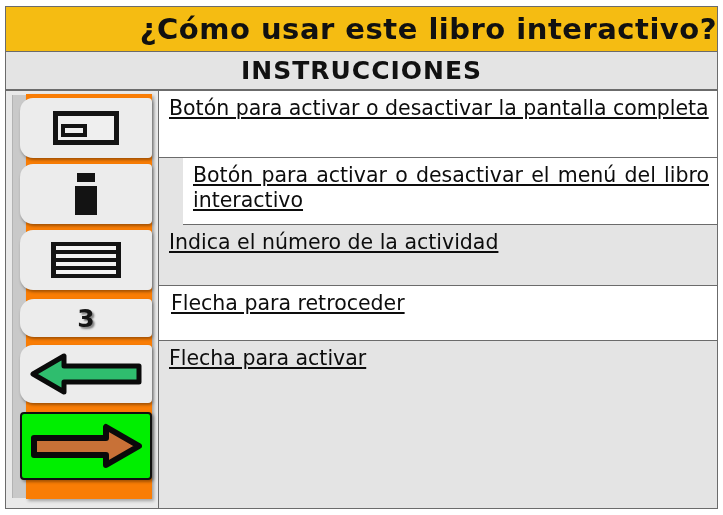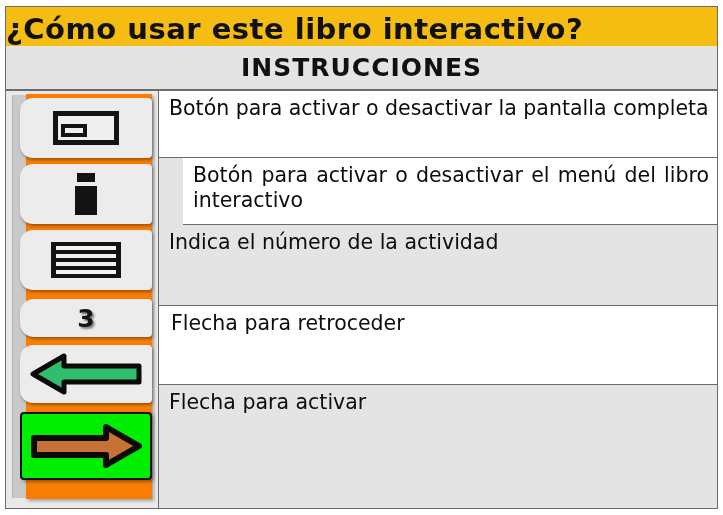--- a/index.html
+++ b/index.html
@@ -12,35 +12,35 @@
     box-sizing:border-box;
   }
 
   
   .title-bar{
     position:absolute;
     left:5px; top:6px; width:713px; height:46px;
     background:#f5bc12;
     border:1px solid #6b6b6b;
     box-sizing:border-box;
-    display:flex;align-items:center;justify-content:flex-start;
+    display:flex;align-items:center;justify-content:flex-end;
   }
   .title-text{
     font-family:"DejaVu Sans",sans-serif;
     font-weight:bold;
     font-size:29px;
     letter-spacing:.5px;
     color:#111111;
     white-space:nowrap;
   }
 
   
   .subtitle-bar{
     position:absolute;
-    left:5px; top:46px; width:713px; height:44px;
+    left:5px; top:52px; width:713px; height:38px;
     background:#e4e4e4;
     border:1px solid #6b6b6b;
     border-top:none;
     box-sizing:border-box;
     display:flex;align-items:center;justify-content:center;
   }
   .subtitle-text{
     font-family:"DejaVu Sans",sans-serif;
     font-weight:bold;
     font-size:25px;
@@ -169,20 +169,21 @@
   .row{
     box-sizing:border-box;
     padding:5px 8px 4px 10px;
     border-bottom:1px solid #6b6b6b;
     font-family:"DejaVu Sans",sans-serif;
     font-size:20.5px;
     line-height:25px;
     color:#0d0d0d;
     text-align:justify;
     overflow:hidden;
+    text-decoration:underline;
   }
   .row:last-child{border-bottom:none;}
   .row.odd{background:#ffffff;}
   .row.even{background:#e4e4e4;}
   .row .txt{display:block;}
   .row.just .txt{text-align:justify;text-align-last:left;}
 </style>
 </head>
 <body>
 
@@ -245,25 +246,25 @@
 
       <div class="row odd just" style="height:67px;">
         <span class="txt">Botón para activar o desactivar la pantalla completa</span>
       </div>
 
 
       <div class="row odd just" style="height:67px;margin-left:24px;">
         <span class="txt">Botón para activar o desactivar el menú del libro interactivo</span>
       </div>
 
-      <div class="row even" style="height:81px;">
+      <div class="row even" style="height:61px;">
         <span class="txt">Indica el número de la actividad</span>
       </div>
 
-      <div class="row odd" style="height:79px;padding-left:12px;">
+      <div class="row odd" style="height:55px;padding-left:12px;">
         <span class="txt">Flecha para retroceder</span>
       </div>
 
       <div class="row even" style="flex:1 1 auto;">
         <span class="txt">Flecha para activar</span>
       </div>
 
     </div>
   </div>
 </div>

